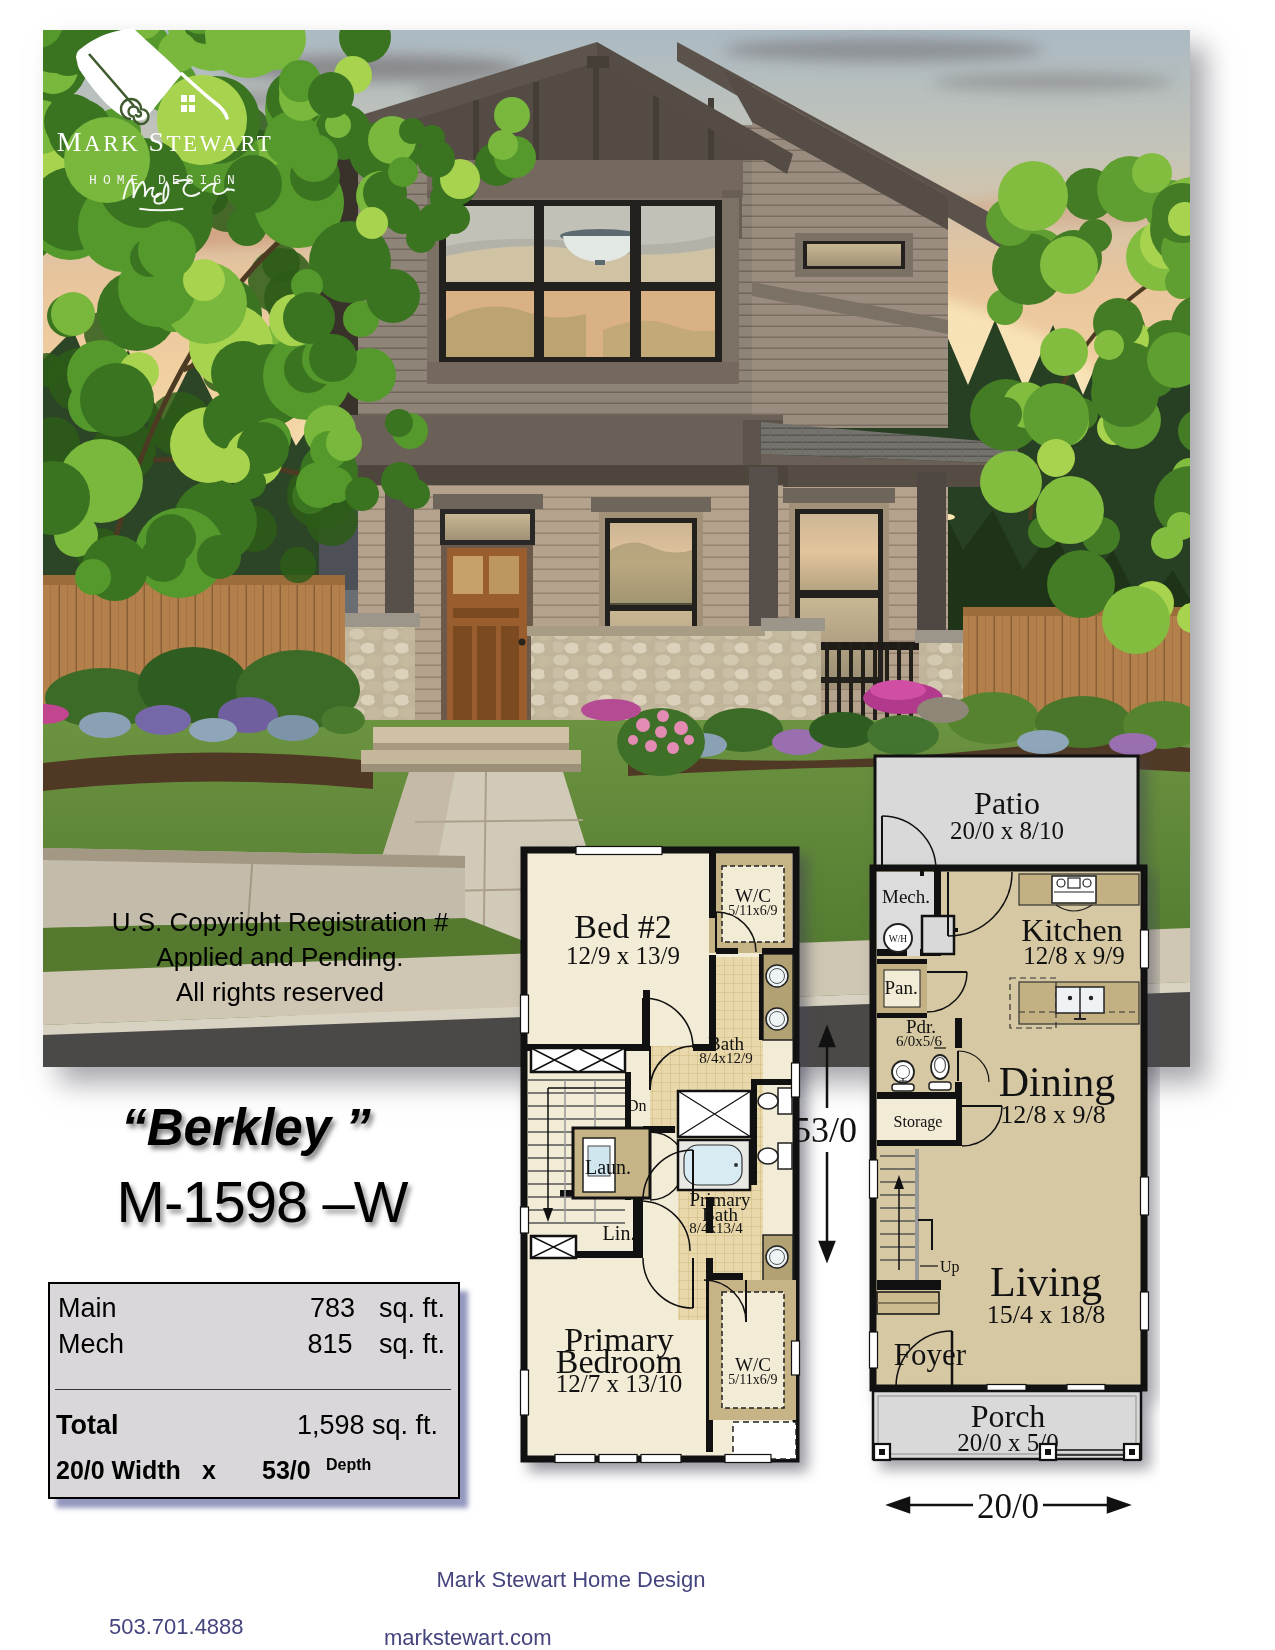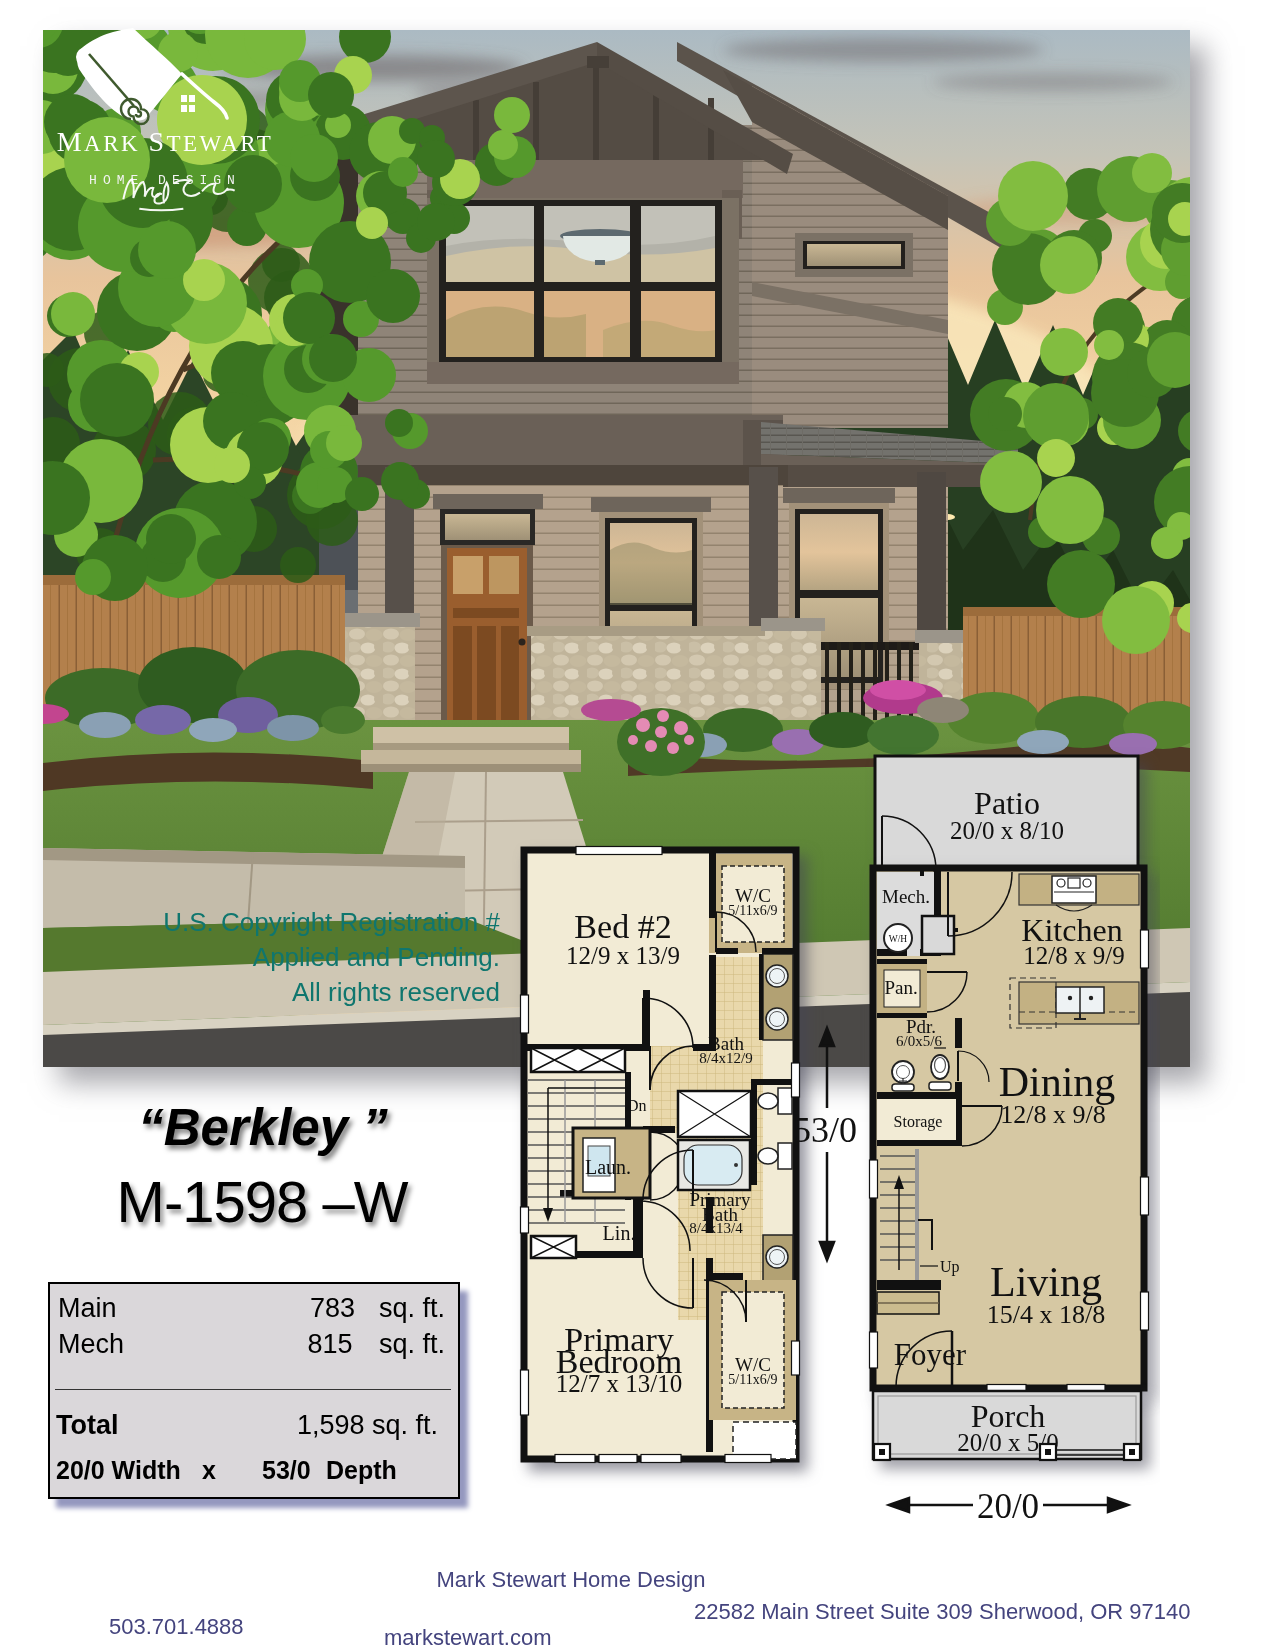--- a/index.html
+++ b/index.html
@@ -661,25 +661,25 @@
     <path d="M8,44 q6,-28 13,-30 q4,10 2,28 q8,-24 15,-24 q4,9 2,22 q6,-15 13,-13 q-4,11 0,13 q6,2 11,-6"></path>
     <path d="M66,36 q-9,-2 -11,7 q-2,9 9,7 q9,-2 11,-13 q2,-11 -2,-18 q-7,13 -4,31"></path>
     <path d="M84,20 q11,-7 24,-4 q-15,11 -7,20 q9,7 22,-2"></path>
     <path d="M126,32 q11,-13 20,-11 q-7,15 4,15 q9,0 15,-9"></path>
     <path d="M162,30 q8,-2 13,1"></path>
     <path d="M32,58 q33,5 66,0"></path>
   </g>
 </svg>
 </div>
 
-<div class="abs" style="left:60px;top:905px;width:440px;text-align:right;color:#0f766e;font-size:26px;line-height:35px;font-family:'Liberation Sans',sans-serif;">
+<div class="abs" style="left:60px;top:905px;width:440px;text-align:center;color:#000000;font-size:26px;line-height:35px;font-family:'Liberation Sans',sans-serif;">
   U.S. Copyright Registration #<br>Applied and Pending.<br><span style="font-size:26px;">All rights reserved</span>
 </div>
 
-<div class="abs" style="left:0px;top:1098px;width:492px;text-align:center;font-family:'Liberation Sans',sans-serif;font-weight:bold;font-style:italic;font-size:51px;color:#000;text-shadow:3px 4px 5px rgba(0,0,0,0.5);padding-left:17px;">“Berkley&nbsp;”</div>
+<div class="abs" style="left:0px;top:1098px;width:492px;text-align:center;font-family:'Liberation Sans',sans-serif;font-weight:bold;font-style:italic;font-size:51px;color:#000;text-shadow:3px 4px 5px rgba(0,0,0,0.5);">“Berkley&nbsp;”</div>
 
 <div class="abs" style="left:-12px;top:1168px;width:548px;text-align:center;font-family:'Liberation Sans',sans-serif;font-size:58px;color:#000;letter-spacing:-1px;text-shadow:3px 4px 5px rgba(0,0,0,0.45);">M-1598&nbsp;–W</div>
 
 <div class="abs" style="left:48px;top:1282px;width:408px;height:213px;background:#dad7da;border:2px solid #000000;box-shadow:8px 9px 5px #9598bf;font-family:'Liberation Sans',sans-serif;font-size:27px;color:#000;white-space:nowrap;">
 
   <div class="abs" style="left:8px;top:9px;">Main</div>
   <div class="abs" style="left:255px;top:9px;width:50px;text-align:right;">783</div>
   <div class="abs" style="left:329px;top:9px;">sq. ft.</div>
 
   <div class="abs" style="left:8px;top:45px;">Mech</div>
@@ -687,30 +687,29 @@
   <div class="abs" style="left:329px;top:45px;">sq. ft.</div>
 
   <div class="abs" style="left:5px;top:105px;width:396px;border-top:1.5px solid #333;"></div>
 
   <div class="abs" style="left:6px;top:126px;font-weight:bold;">Total</div>
   <div class="abs" style="left:240px;top:126px;width:148px;text-align:right;">1,598 sq. ft.</div>
 
   <div class="abs" style="left:6px;top:172px;font-weight:bold;font-size:25px;">20/0 Width</div>
   <div class="abs" style="left:152px;top:172px;font-weight:bold;font-size:25px;">x</div>
   <div class="abs" style="left:212px;top:172px;font-weight:bold;font-size:25px;">53/0</div>
-  <div class="abs" style="left:276px;top:172px;font-weight:bold;font-size:25px;">Depth</div>
+  <div class="abs" style="left:276px;top:172px;font-weight:bold;font-size:16px;">Depth</div>
 </div>
 
 <div class="abs" style="left:0;top:1567px;width:1142px;text-align:center;font-size:22px;color:#44447e;font-family:'Liberation Sans',sans-serif;">Mark Stewart Home Design</div>
 
 <div class="abs" style="left:109px;top:1599px;font-size:22px;color:#44447e;font-family:'Liberation Sans',sans-serif;margin-top:15px;">503.701.4888</div>
 
 <div class="abs" style="left:384px;top:1599px;font-size:22px;color:#44447e;font-family:'Liberation Sans',sans-serif;margin-top:26px;">markstewart.com</div>
 
-<div class="abs" style="left:694px;top:1599px;font-size:22px;color:#44447e;font-family:'Liberation Sans',sans-serif;">22582 Main Street Suite 309 Sherwood, OR 97140</div>
 
 <div class="abs" style="left:500px;top:830px;width:430px;height:690px;">
 <svg width="430" height="690" viewBox="0 0 430 690">
 <defs>
   <pattern id="tile" width="9" height="9" patternUnits="userSpaceOnUse">
     <rect width="9" height="9" fill="#e9d8ab"></rect>
     <path d="M0,0 H9 V9" fill="none" stroke="#cdb87e" stroke-width="1"></path>
   </pattern>
 </defs>
 <g style="filter:drop-shadow(8px 9px 7px rgba(70,70,85,0.55))">

